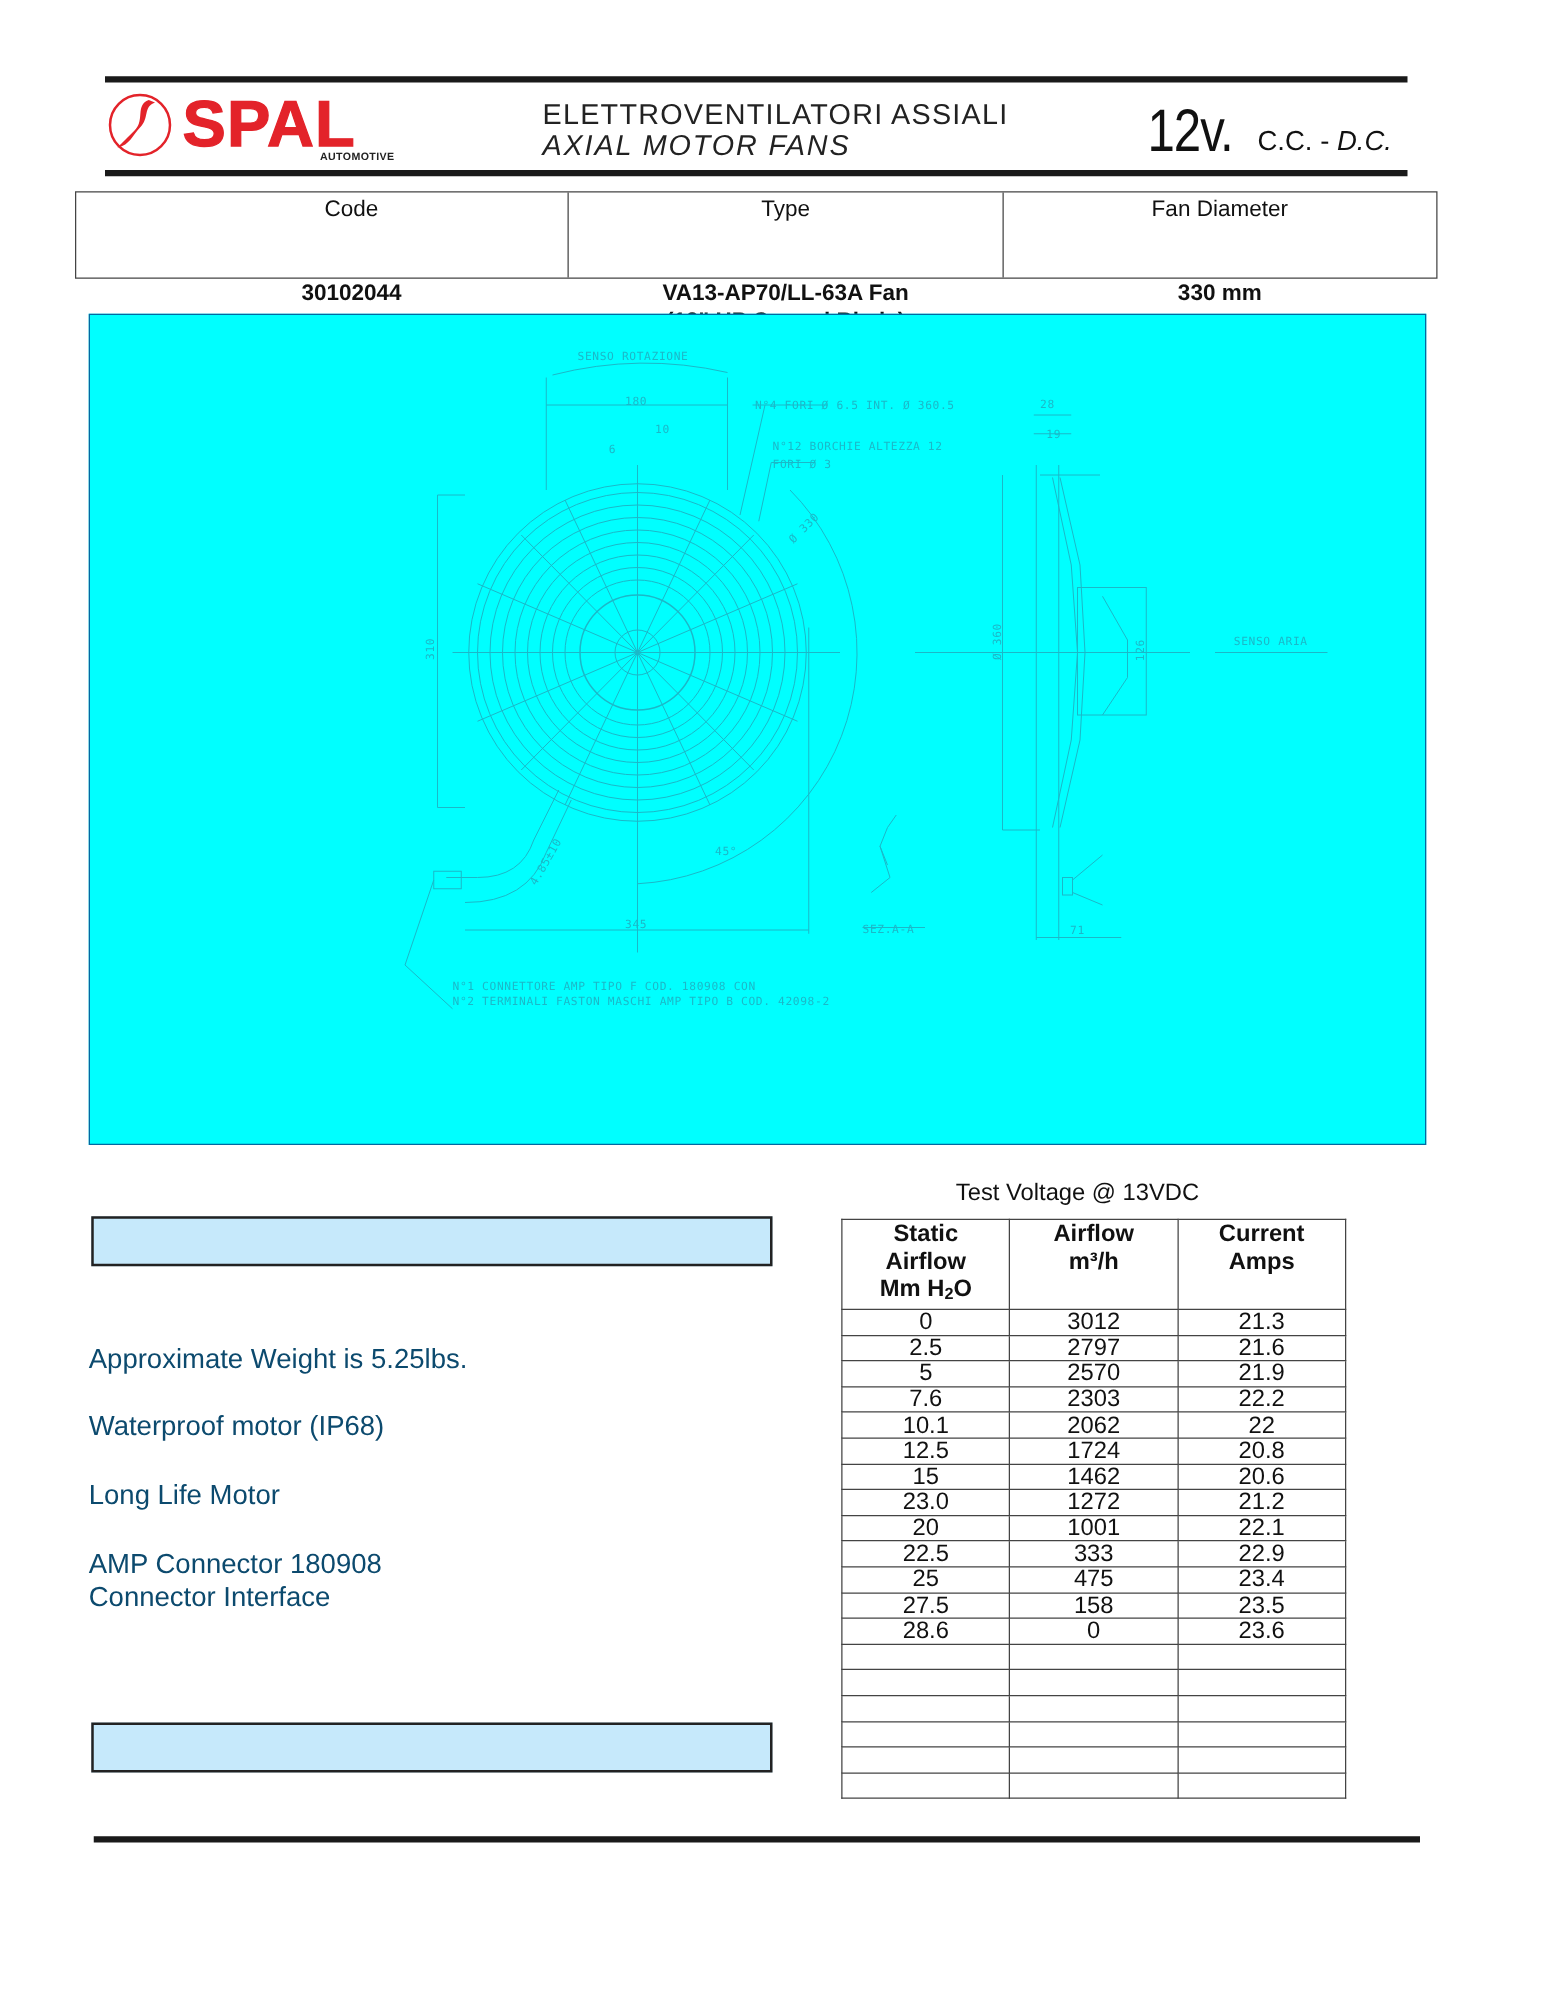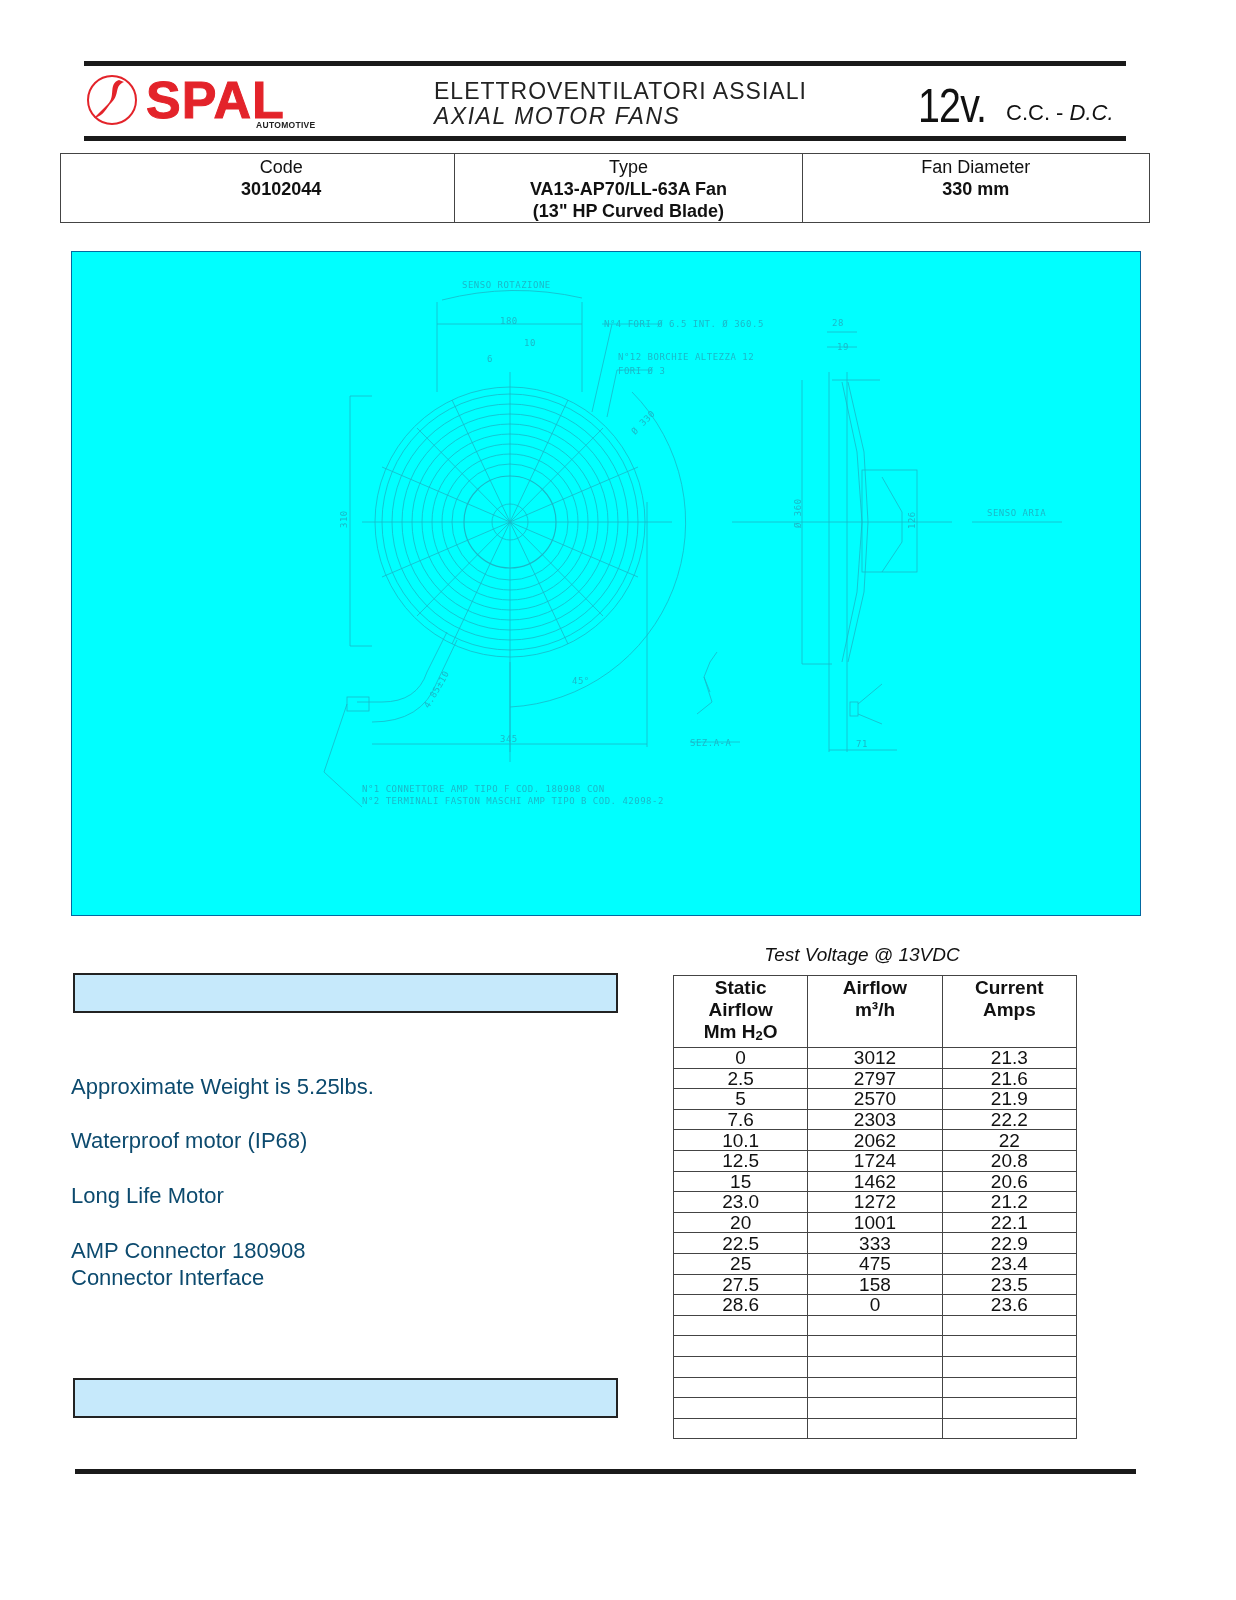--- a/index.html
+++ b/index.html
@@ -15,29 +15,29 @@
   .title-en { left:434px; top:104px; font-size:23px; font-style:italic; letter-spacing:1.5px; color:#222; line-height:24px; }
   .volt { left:918px; top:78px; color:#111; white-space:nowrap;text-align:right; }
   .volt-big { font-size:48px; font-family:"Liberation Sans Narrow","Liberation Sans", sans-serif; transform:scaleX(0.82); display:inline-block; transform-origin:left; letter-spacing:-1px; }
   .volt-small { position:absolute; left:88px; top:22px; font-size:22px; white-space:nowrap; }
   .volt-small i { font-style:italic; }
 
   
   .spec { left:60px; top:153px; width:1090px; height:70px; border:1px solid #444; display:flex; box-sizing:border-box;padding-left:47px; }
   .spec-cell { flex:1; text-align:center; font-size:18px; line-height:22px; padding-top:2px; box-sizing:border-box; }
   .spec-cell + .spec-cell { border-left:1px solid #444; }
-  .spec-cell .v { font-weight:bold; }
+  .spec-cell .v { font-weight:bold;margin-top:45px; }
 
   
   .drawing { left:71px; top:251px; width:1070px; height:665px; background:#00ffff; border:1px solid #0369a1; box-sizing:border-box; }
   .drawing svg { position:absolute; left:0; top:0; }
   .dtext { font-family:"DejaVu Sans Mono", monospace; font-size:9px; fill:#1bb8c8; letter-spacing:0.5px; }
 
   
-  .test-v { left:672px; top:944px; width:380px; text-align:center; font-size:19px;font-style:italic; }
+  .test-v { left:672px; top:944px; width:380px; text-align:center; font-size:19px; }
   table.perf { position:absolute; left:673px; top:975px; border-collapse:collapse; width:404px; }
   table.perf th, table.perf td { border:1.5px solid #444; width:134px; padding:0; text-align:center; }
   table.perf th { font-size:19px; font-weight:bold; line-height:22px; height:70px; vertical-align:top; padding-top:1px; }
   table.perf td { font-size:19px; height:19.6px; line-height:19px; }
   table.perf th sub { font-size:13px; vertical-align:-2px; }
 
   
   .bluebox { position:absolute; left:73px; width:545px; height:40px; background:#c6e9fb; border:2px solid #222; box-sizing:border-box; }
   .note { position:absolute; left:71px; font-size:22px; color:#0c4a6e; line-height:27px; }
 </style>

